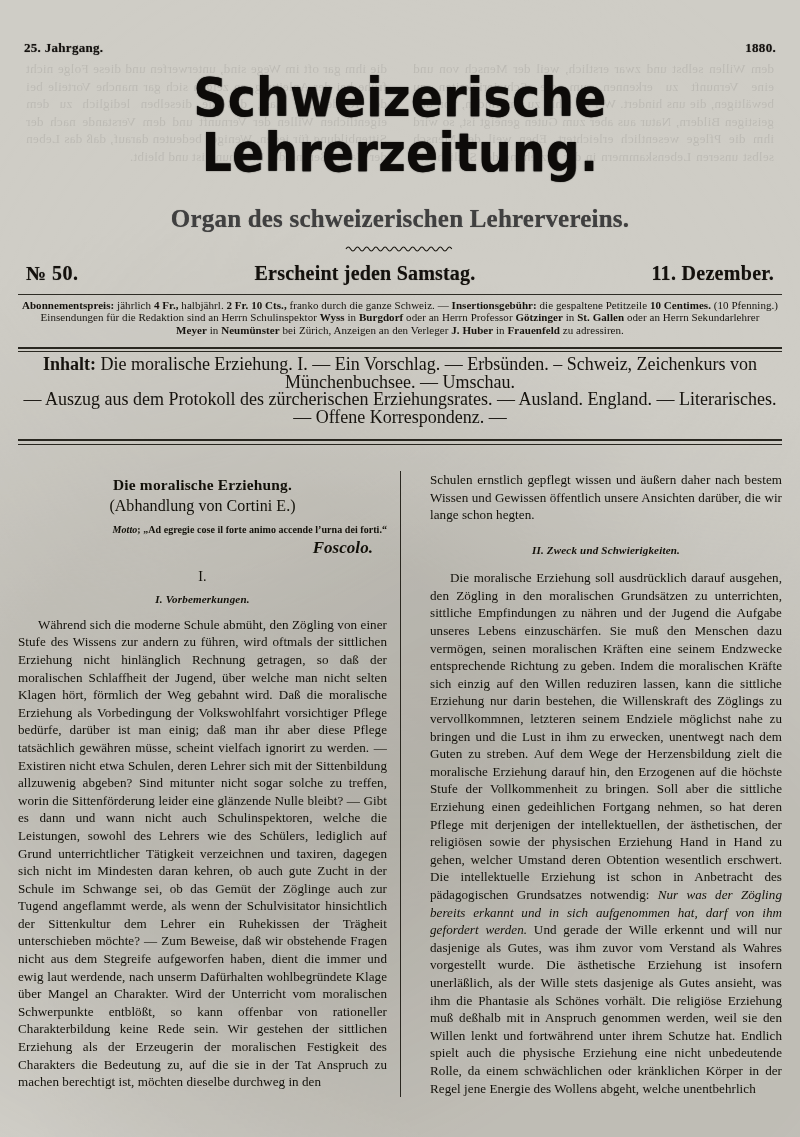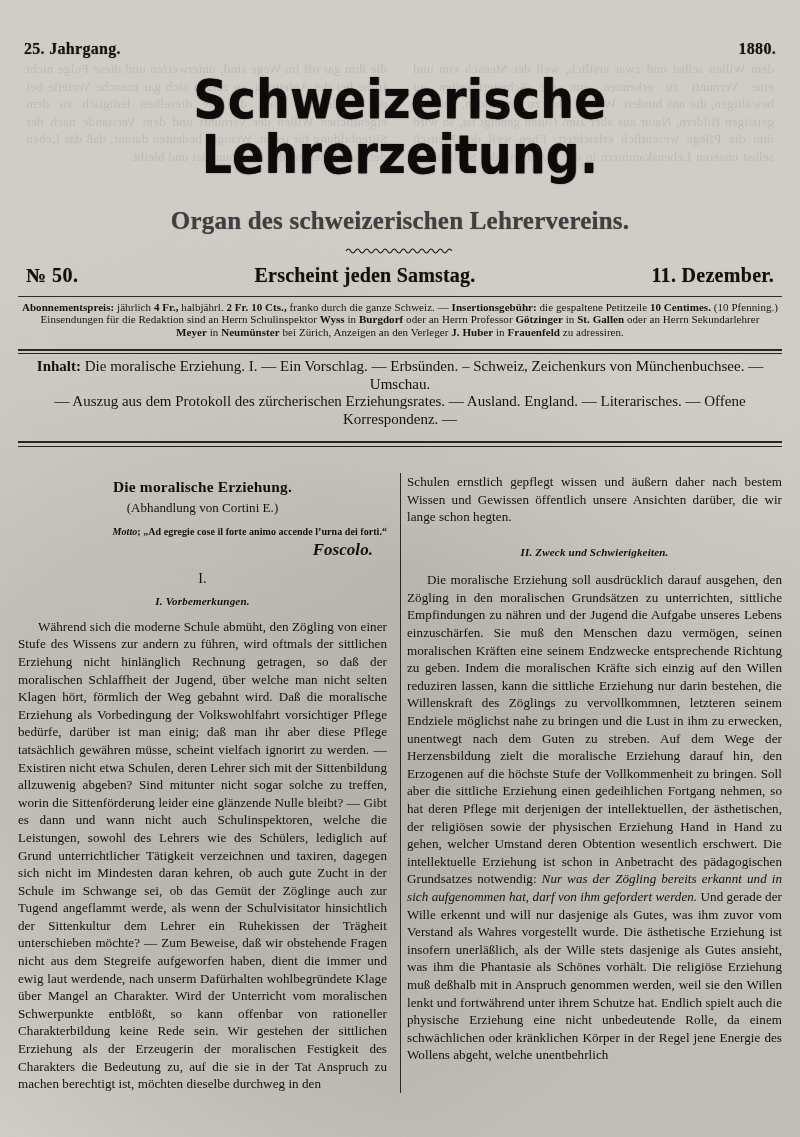--- a/index.html
+++ b/index.html
@@ -60,21 +60,21 @@
   
   .topline {
     display: flex;
     justify-content: space-between;
     align-items: baseline;
     padding-top: 40px;
   }
   .topline span {
     font-family: "Liberation Serif", serif;
     font-weight: bold;
-    font-size: 16px;
+    font-size: 13px;
     letter-spacing: .3px;
     color: #15120f;
     text-shadow: 0 0 1px rgba(0,0,0,.5);
   }
   .year { padding-left: 6px; }
   .issueyear { padding-right: 6px; }
 
   #title {
     text-align: center;
     font-family: "DejaVu Sans", sans-serif;
@@ -142,21 +142,21 @@
     text-align: center;
     padding: 4px 2px 3px;
     color: #16130e;
     letter-spacing: .05px;
   }
   #subscription b { font-weight: bold; }
 
   
   #contents {
     font-family: "Liberation Serif", serif;
-    font-size: 15px;
+    font-size: 18px;
     line-height: 17.5px;
     text-align: center;
     padding: 4px 4px 5px;
     color: #16130e;
   }
   #contents b { font-weight: bold; }
 
   
   #columns {
     display: flex;
@@ -168,33 +168,33 @@
     box-sizing: border-box;
     font-family: "Liberation Serif", "DejaVu Serif", serif;
     font-size: 13.1px;
     line-height: 17.6px;
     text-align: justify;
     text-justify: inter-word;
     color: #121009;
     letter-spacing: .05px;
   }
   .col.left  { padding-right: 13px; }
-  .col.right { padding-left: 6px; border-left: 1.1px solid #2a2720; }
+  .col.right { padding-left: 29px; border-left: 1.1px solid #2a2720; }
 
   .art-title {
     text-align: center;
     font-weight: bold;
     font-size: 15.4px;
     line-height: 19px;
     margin: 4px 0 3px;
     letter-spacing: .2px;
   }
   .art-byline {
     text-align: center;
-    font-size: 13px;
+    font-size: 16px;
     margin: 0 0 7px;
   }
   .motto {
     text-align: right;
     font-size: 10px;
     line-height: 16.5px;
     font-weight: bold;
     padding-left: 58px;
     margin: 6px 0 0;
   }

